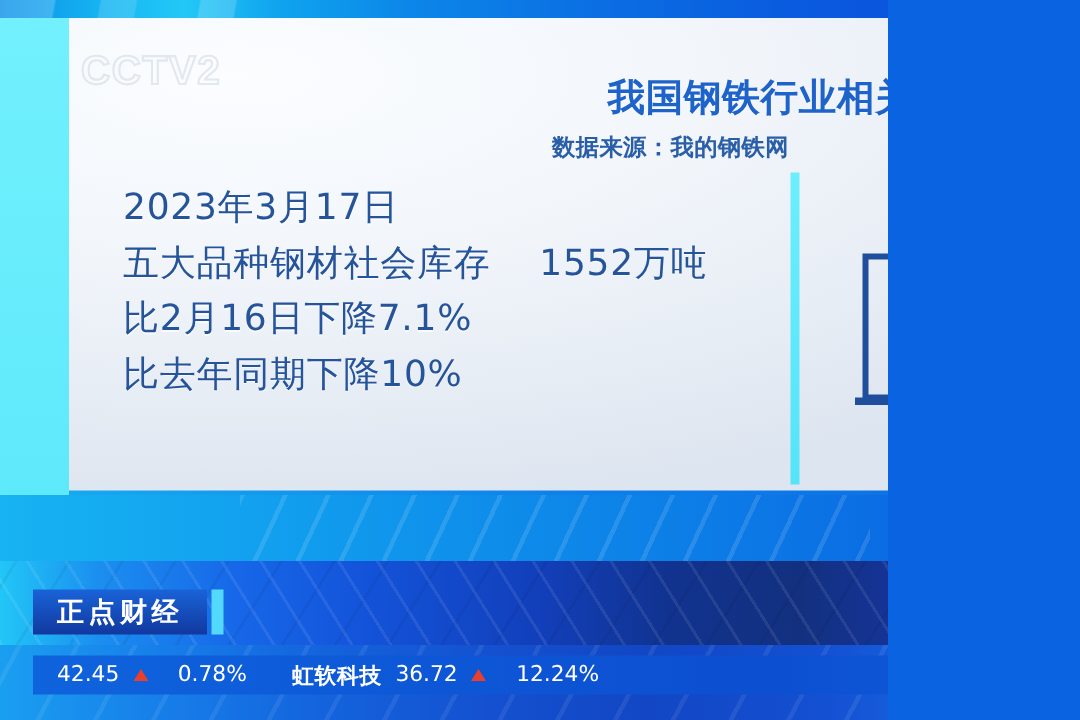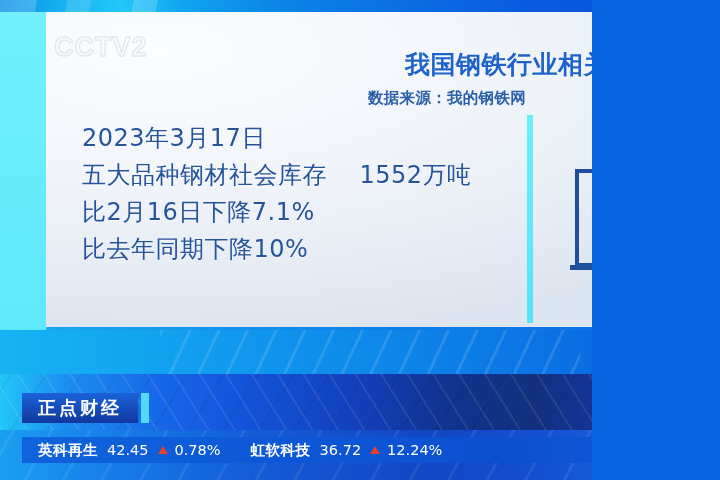--- a/index.html
+++ b/index.html
@@ -148,21 +148,21 @@
   .quotes{flex:1;display:flex;align-items:center;padding-left:16px;gap:0;}
   .quote{display:flex;align-items:center;gap:9px;margin-right:30px;}
   .q-name{
     color:#ffffff;font-size:14.5px;font-weight:bold;letter-spacing:.5px;
     font-family:"DejaVu Sans","Liberation Sans",sans-serif;
   }
   .q-price{
     color:#ffffff;font-size:14.5px;
     font-family:"DejaVu Sans","Liberation Sans",sans-serif;
   }
-  .q-chg{display:flex;align-items:center;gap:7px;font-size:14.5px;color:#ffffff;
+  .q-chg{display:flex;align-items:center;gap:20px;font-size:14.5px;color:#ffffff;
     font-family:"DejaVu Sans","Liberation Sans",sans-serif;}
   .arrow-up{width:0;height:0;border-left:5px solid transparent;border-right:5px solid transparent;
     border-bottom:8px solid #e8402c;}
   .arrow-down{width:0;height:0;border-left:5px solid transparent;border-right:5px solid transparent;
     border-top:8px solid #3fd39a;}
 </style>
 </head>
 <body>
 
 <div id="stage">
@@ -220,21 +220,20 @@
     <div class="prog-box">
       <span class="prog-label">正点财经</span>
     </div>
     <div class="prog-tail"></div>
   </div>
 
   <div class="ticker">
     <div class="quotes">
 
       <div class="quote">
-        <span class="q-name">英科再生</span>
         <span class="q-price">42.45</span>
         <span class="q-chg">
           <span class="arrow-up"></span>
           <span>0.78%</span>
         </span>
       </div>
 
       <div class="quote">
         <span class="q-name">虹软科技</span>
         <span class="q-price">36.72</span>

